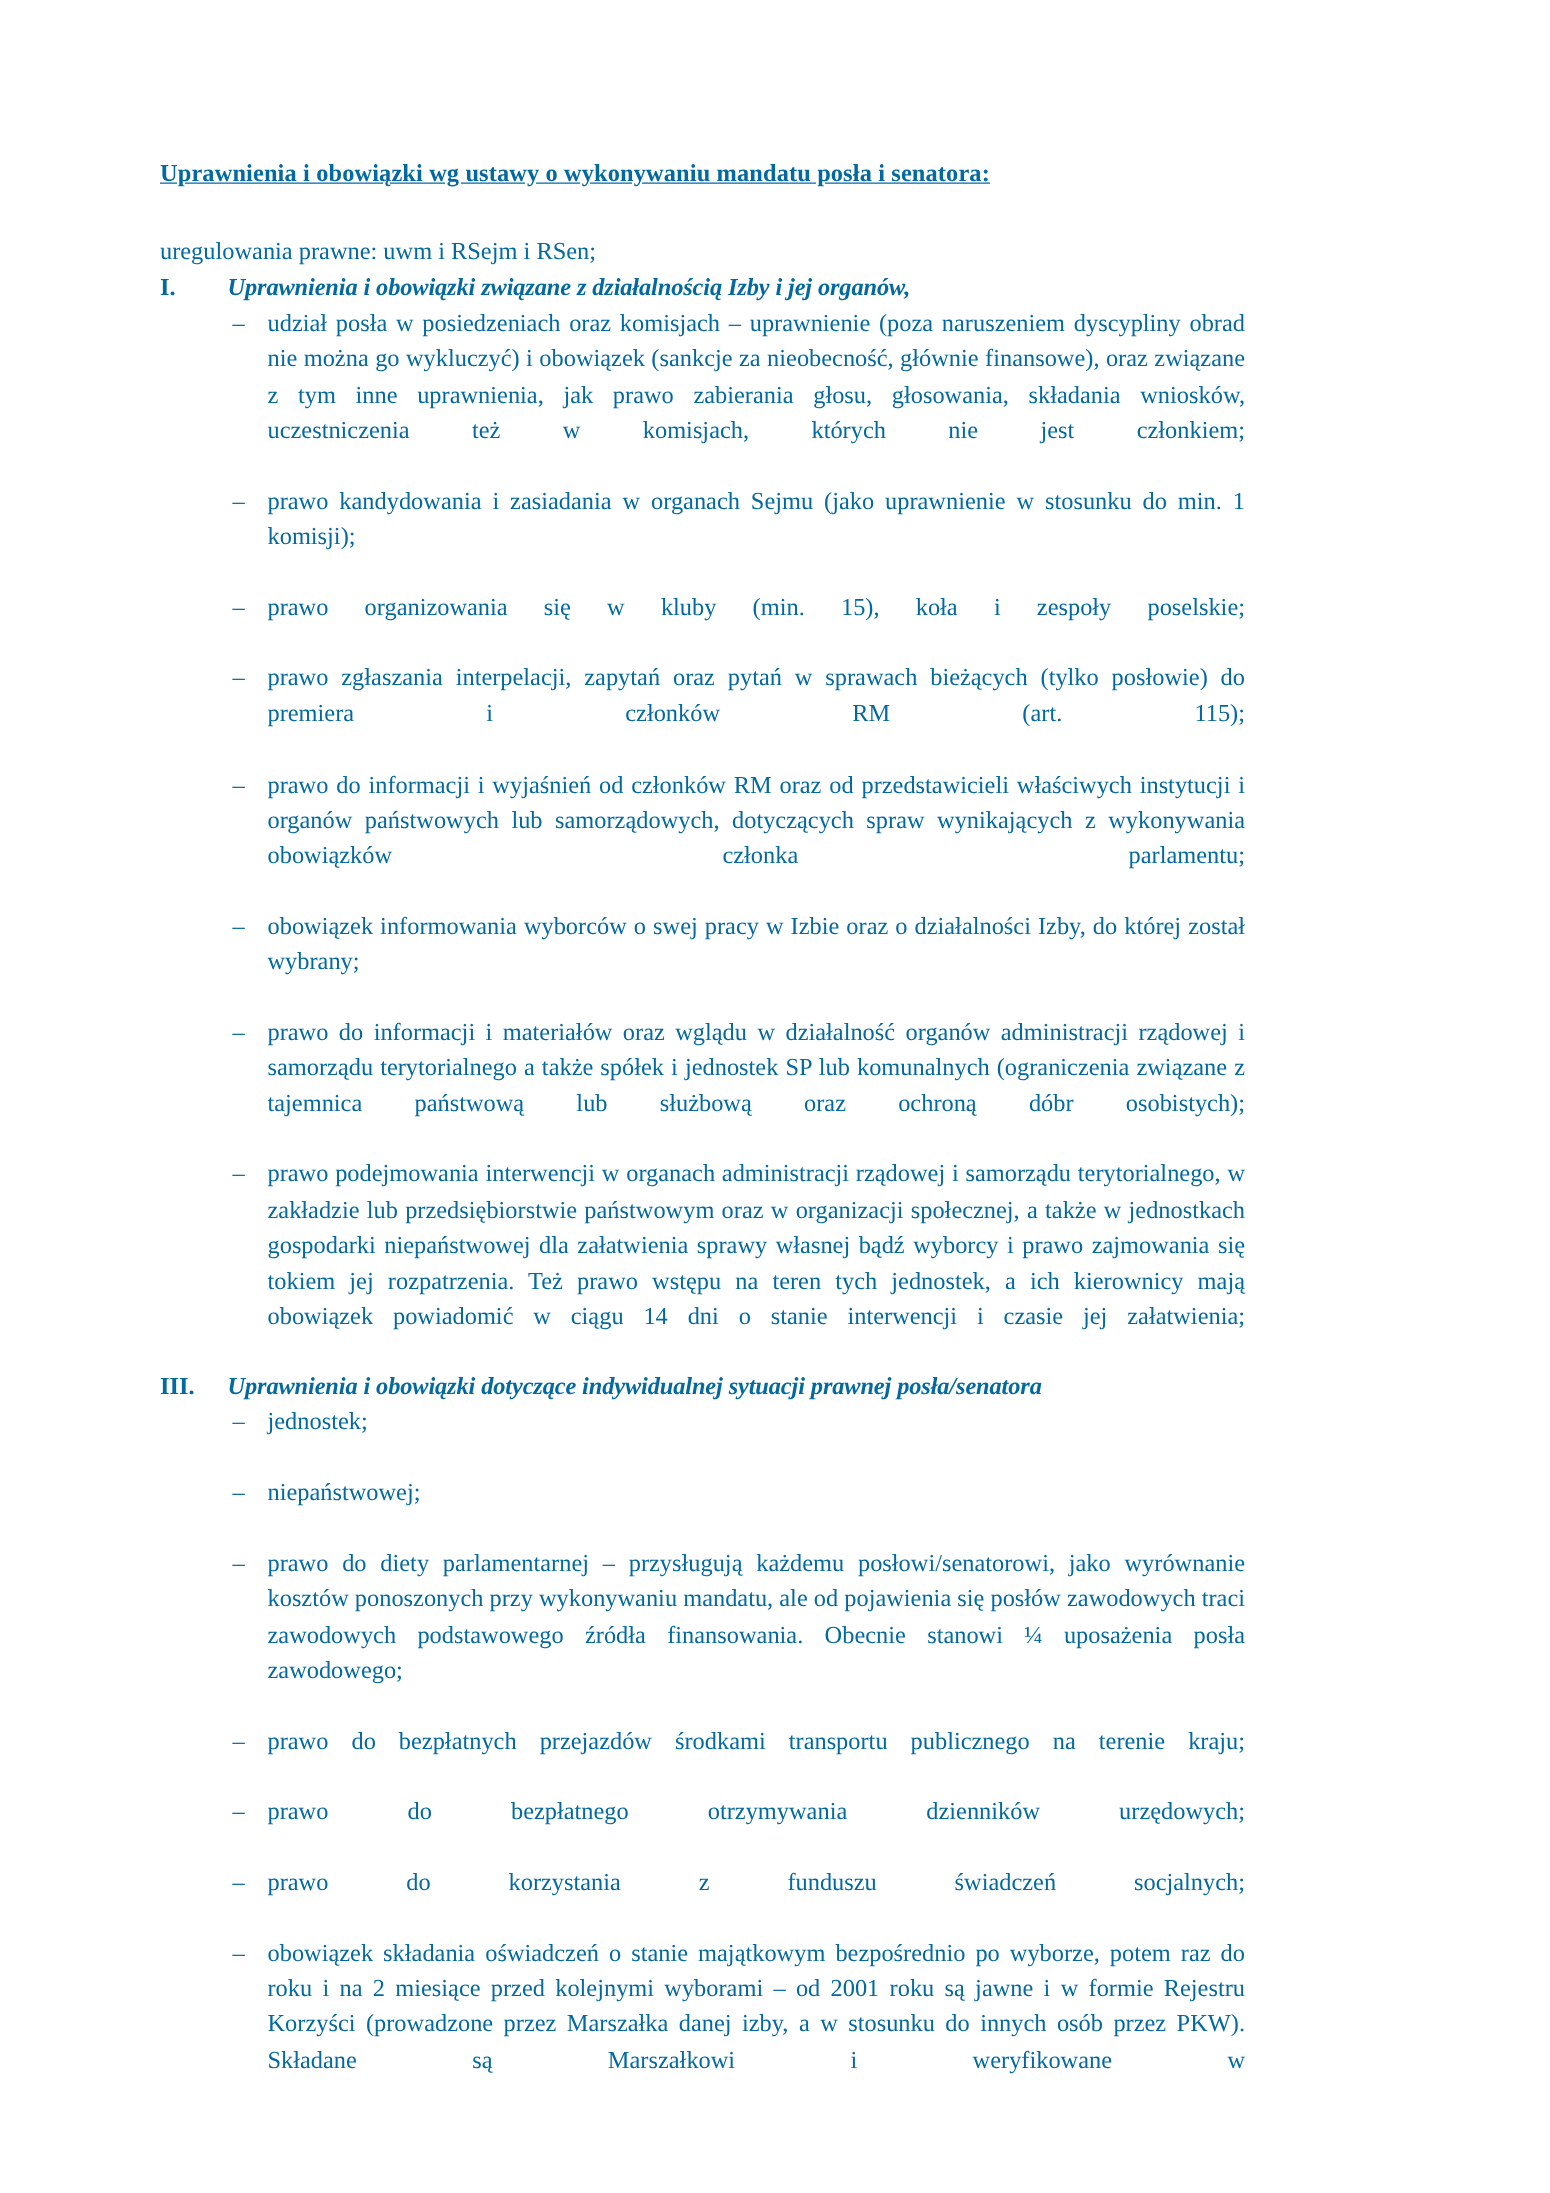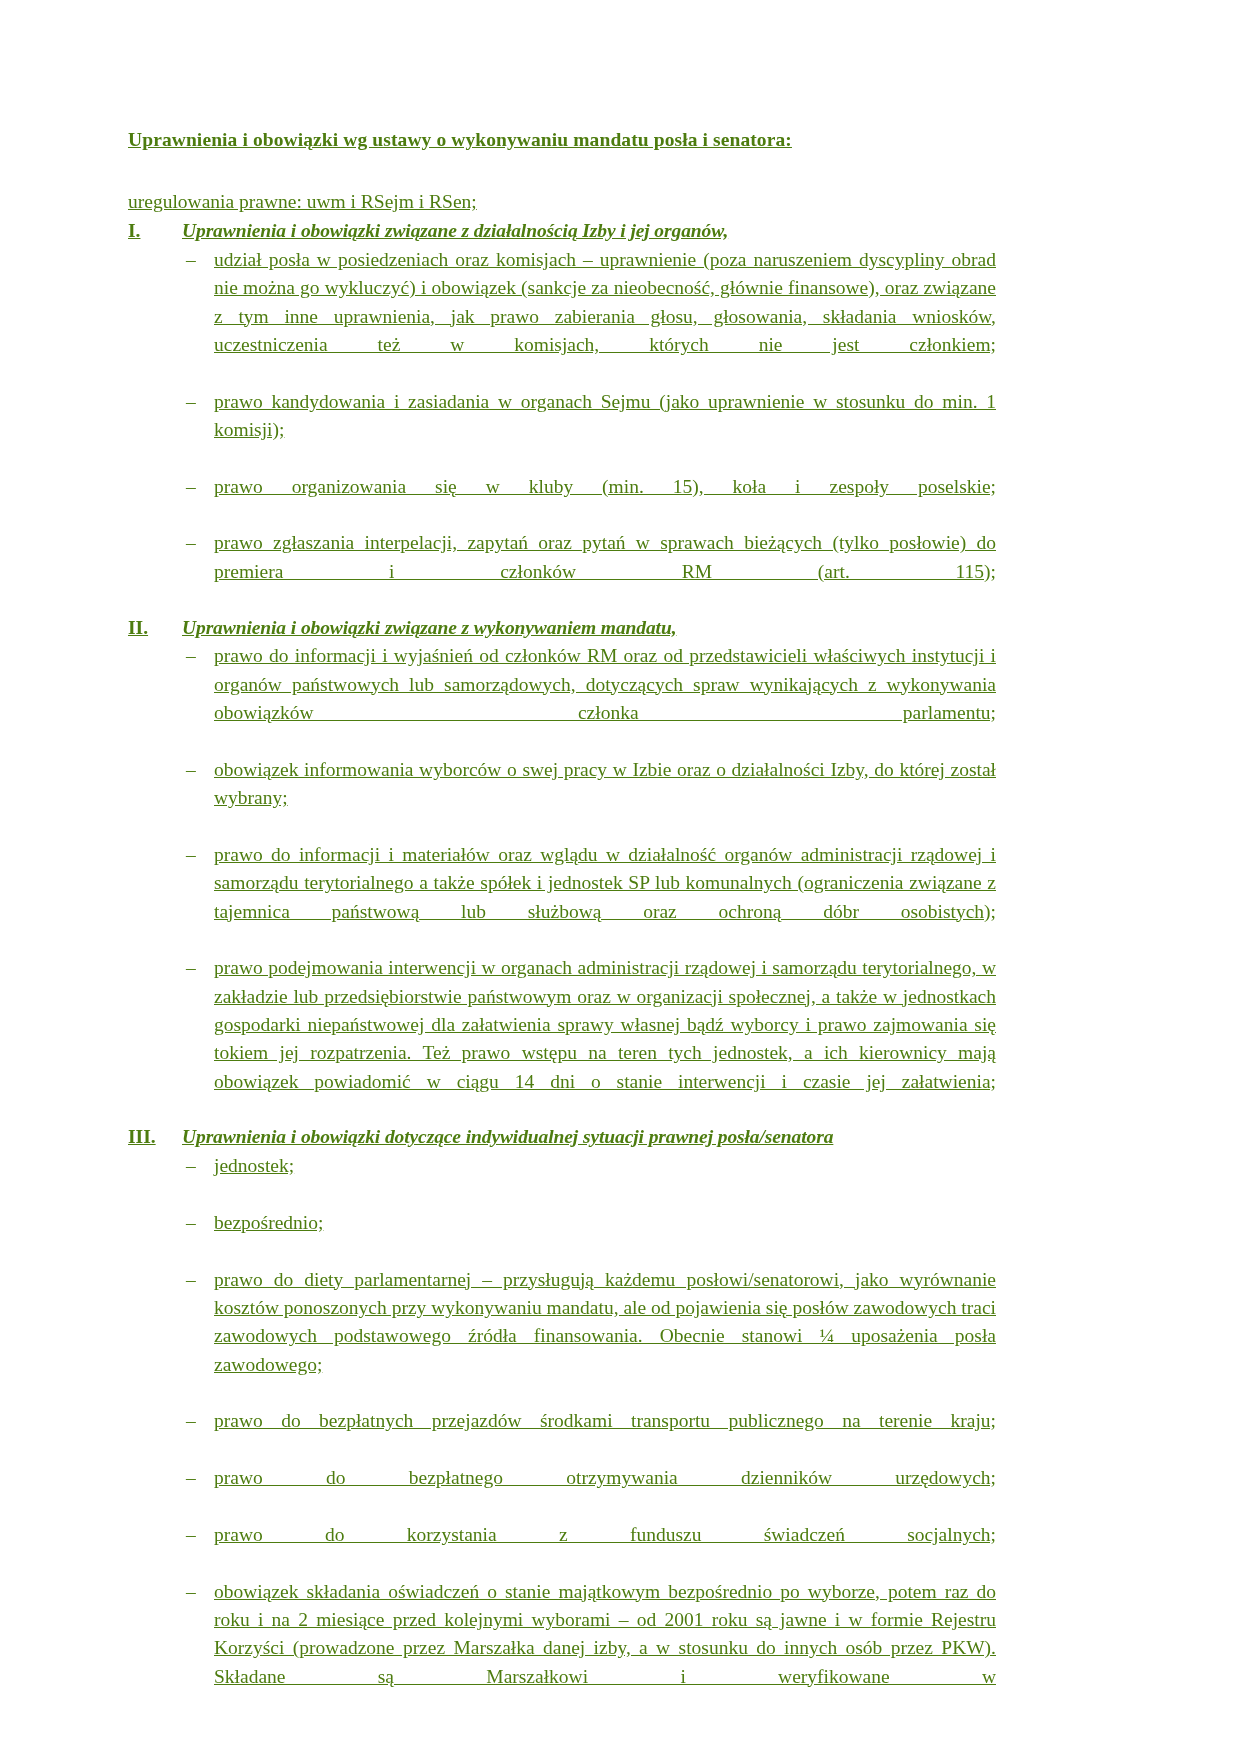--- a/index.html
+++ b/index.html
@@ -10,23 +10,22 @@
   }
   .page {
     position: relative;
     width: 1240px;
     height: 1754px;
     margin: 0 auto;
     background: #ffffff;
     box-sizing: border-box;
     padding: 128px 228px 60px 128px;
     font-family: "Liberation Serif", "DejaVu Serif", serif;
-    color: #4d7c0f;
+    color: #0369a1;
     overflow: hidden;
-    text-decoration: underline;
   }
   .doc-title {
     font-size: 19.5px;
     font-weight: bold;
     text-decoration: underline;
     letter-spacing: 0.1px;
     line-height: 1.2;
     margin: 0 0 38px 0;
     white-space: nowrap;
   }
@@ -112,24 +111,20 @@
       <li>
           <span class="txt">prawo organizowania się w kluby (min. 15), koła i zespoły poselskie;</span>
         </li>
       <li>
           <span class="txt">prawo zgłaszania interpelacji, zapytań oraz pytań w sprawach bieżących (tylko posłowie) do premiera i członków RM (art. 115);</span>
         </li>
     </ul>
   </div>
 
   <div class="section">
-    <div class="section-head">
-      <span class="section-numeral">II.</span>
-      <span class="section-title">Uprawnienia i obowiązki związane z wykonywaniem mandatu,</span>
-    </div>
     <ul class="bullets">
       <li>
           <span class="txt">prawo do informacji i wyjaśnień od członków RM oraz od przedstawicieli właściwych instytucji i organów państwowych lub samorządowych, dotyczących spraw wynikających z wykonywania obowiązków członka parlamentu;</span>
         </li>
       <li>
           <span class="txt">obowiązek informowania wyborców o swej pracy w Izbie oraz o działalności Izby, do której został wybrany;</span>
         </li>
       <li>
           <span class="txt">prawo do informacji i materiałów oraz wglądu w działalność organów administracji rządowej i samorządu terytorialnego a także spółek i jednostek SP lub komunalnych (ograniczenia związane z tajemnica państwową lub służbową oraz ochroną dóbr osobistych);</span>
         </li>
@@ -142,21 +137,21 @@
   <div class="section">
     <div class="section-head">
       <span class="section-numeral">III.</span>
       <span class="section-title">Uprawnienia i obowiązki dotyczące indywidualnej sytuacji prawnej posła/senatora</span>
     </div>
     <ul class="bullets">
       <li>
           <span class="txt">jednostek;</span>
         </li>
       <li>
-          <span class="txt">bezpośrednio;</span>
+          <span class="txt">niepaństwowej;</span>
         </li>
       <li>
           <span class="txt">prawo do diety parlamentarnej – przysługują każdemu posłowi/senatorowi, jako wyrównanie kosztów ponoszonych przy wykonywaniu mandatu, ale od pojawienia się posłów zawodowych traci zawodowych podstawowego źródła finansowania. Obecnie stanowi ¼ uposażenia posła zawodowego;</span>
         </li>
       <li>
           <span class="txt">prawo do bezpłatnych przejazdów środkami transportu publicznego na terenie kraju;</span>
         </li>
       <li>
           <span class="txt">prawo do bezpłatnego otrzymywania dzienników urzędowych;</span>
         </li>

